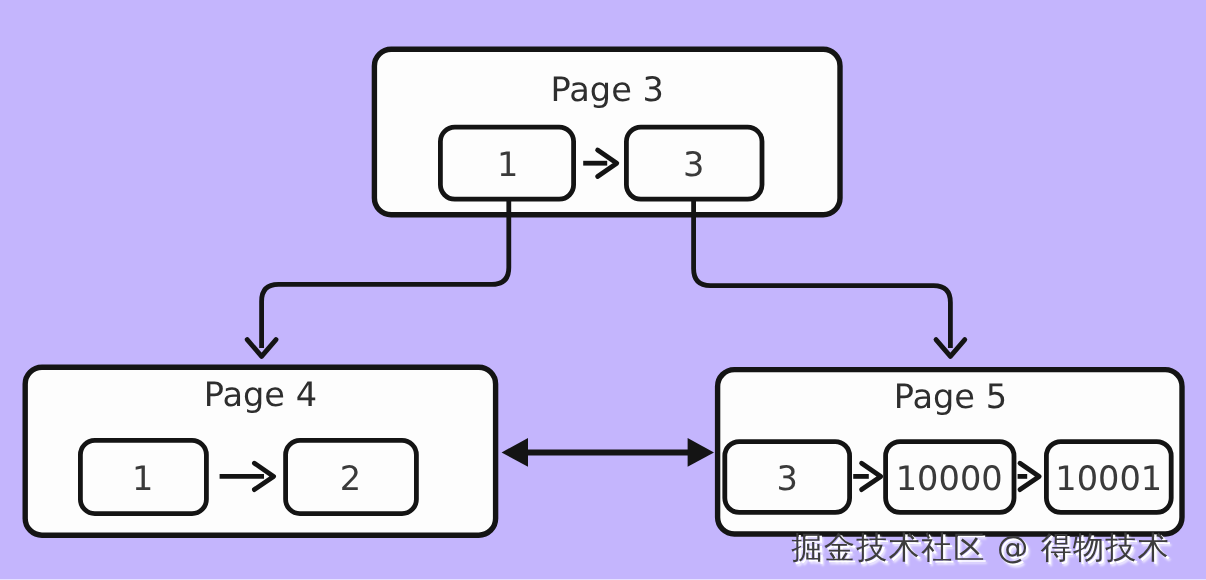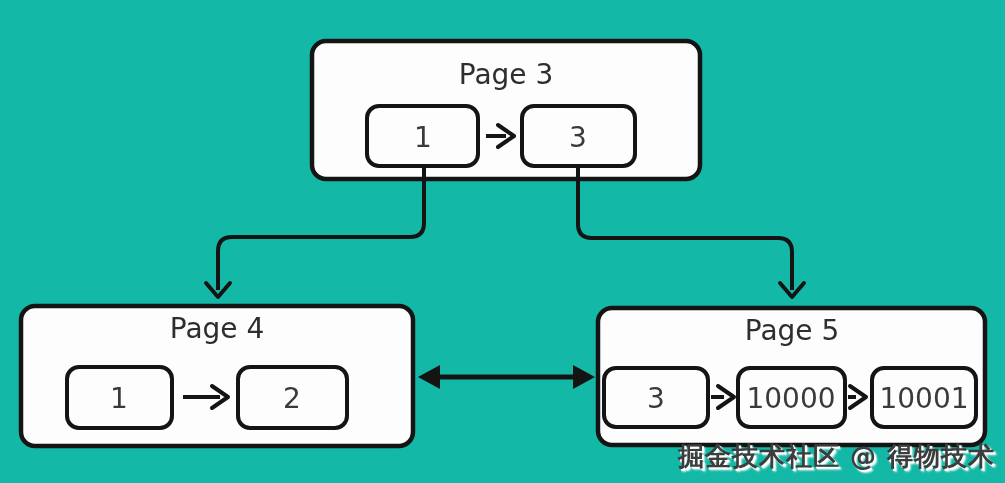--- a/index.html
+++ b/index.html
@@ -4,39 +4,39 @@
 <style>
   html, body {
     margin: 0;
     padding: 0;
     background: #ffffff;
   }
   .stage {
     position: relative;
     width: 1005px;
     height: 483px;
-    background: #14b8a6;
+    background: #c4b5fd;
     overflow: hidden;
     font-family: "DejaVu Sans", "Liberation Sans", sans-serif;
   }
   svg { display: block; }
   .box      { fill: #fdfdfd; stroke: #141414; stroke-width: 4.5; }
   .record   { fill: #fdfdfd; stroke: #141414; stroke-width: 4; }
   .title    { fill: #2e2e2e; font-size: 28px; text-anchor: middle; }
   .value    { fill: #3a3a3a; font-size: 28px; text-anchor: middle; }
   .link     { fill: none; stroke: #141414; stroke-width: 4; }
   .linkhead { fill: none; stroke: #141414; stroke-width: 4; stroke-linecap: round; stroke-linejoin: round; }
   .biline   { stroke: #141414; stroke-width: 5; }
   .bihead   { fill: #141414; stroke: none; }
   .watermark {
     position: absolute;
     top: 439px;
-    right: 10px;
+    right: 30px;
     font-size: 26px;
-    font-weight: 700;
+    font-weight: 400;
     letter-spacing: 1px;
     color: #3d3d3d;
     text-shadow: 2px 2px 0 #ffffff, 3px 3px 2px rgba(255,255,255,0.85);
     white-space: nowrap;
   }
 </style>
 </head>
 <body>
 
 <div class="stage">

